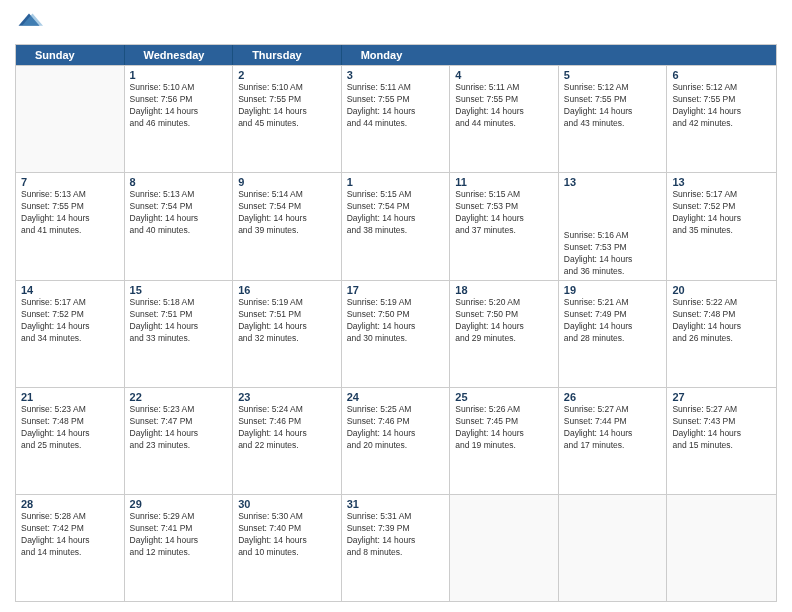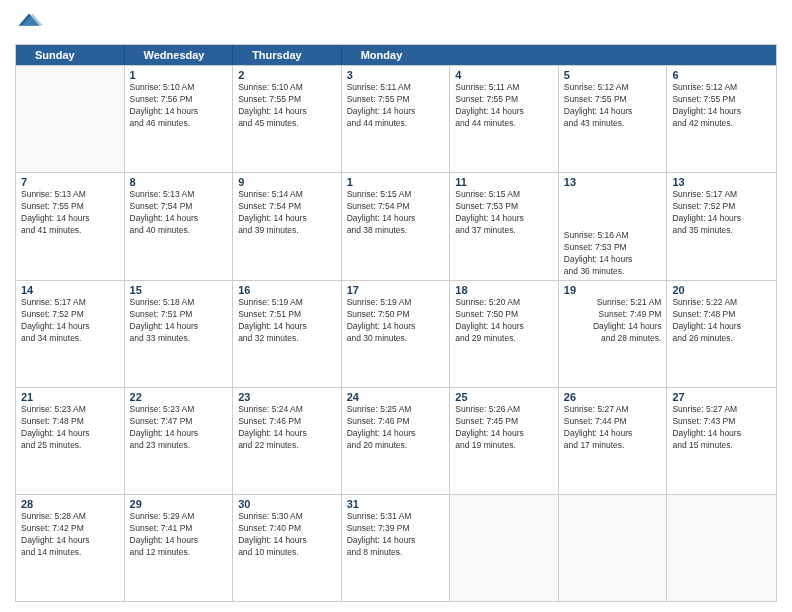--- a/index.html
+++ b/index.html
@@ -261,21 +261,21 @@
           </div>
           <div class="cal-cell">
             <div class="day-num">18</div>
             <div class="day-info" style="white-space: pre-line;">Sunrise: 5:20 AM
 Sunset: 7:50 PM
 Daylight: 14 hours
 and 29 minutes.</div>
           </div>
           <div class="cal-cell">
             <div class="day-num">19</div>
-            <div class="day-info" style="white-space: pre-line; text-align: right;">Sunrise: 5:21 AM
+            <div class="day-info" style="white-space: pre-line;">Sunrise: 5:21 AM
 Sunset: 7:49 PM
 Daylight: 14 hours
 and 28 minutes.</div>
           </div>
           <div class="cal-cell">
             <div class="day-num">20</div>
             <div class="day-info" style="white-space: pre-line;">Sunrise: 5:22 AM
 Sunset: 7:48 PM
 Daylight: 14 hours
 and 26 minutes.</div>

